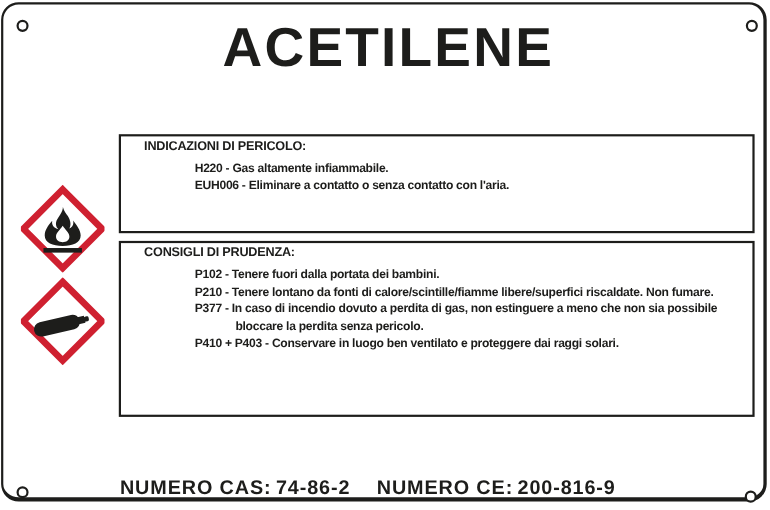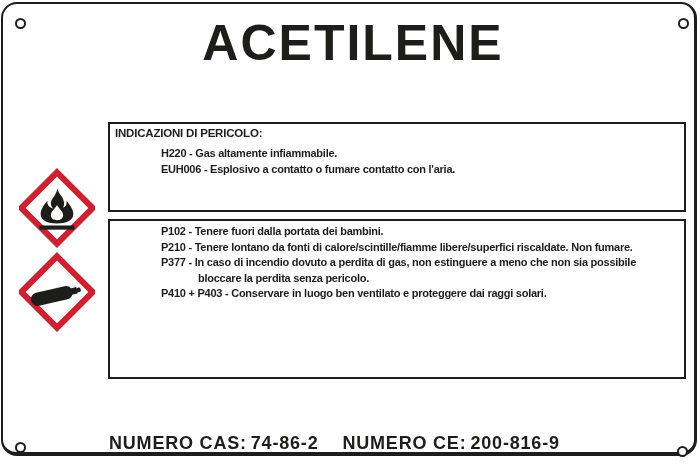--- a/index.html
+++ b/index.html
@@ -50,21 +50,21 @@
   }
   .pictogram.flame    { left: 16px; top: 164px; }
   .pictogram.cylinder { left: 16px; top: 248px; }
 
   .box {
     position: absolute;
     left: 105px;
     width: 578px;
     border: 2px solid #1d1d1b;
     background: #ffffff;
-    padding: 3px 5px 0 5px;
+    padding: 3px 5px 0 21px;
   }
   .box.hazard     { top: 118px; height: 90px; }
   .box.precaution { top: 215px; height: 160px; }
 
   .box-header {
     font-size: 11.5px;
     font-weight: 700;
     letter-spacing: -0.2px;
     margin-bottom: 7px;
     white-space: nowrap;
@@ -134,24 +134,25 @@
         <rect x="15" y="45" width="56" height="17.5" rx="8.75" fill="#1d1d1b"></rect>
         <rect x="69" y="49.5" width="8" height="8.5" fill="#1d1d1b"></rect>
         <rect x="76" y="50.8" width="6" height="6" rx="2" fill="#1d1d1b"></rect>
       </g>
     </svg>
   </div>
 
   <div class="box hazard">
     <div class="box-header">INDICAZIONI DI PERICOLO:</div>
     <div class="stmt">H220 - Gas altamente infiammabile.</div>
-    <div class="stmt">EUH006 - Esplosivo a contatto o fumare contatto con l'aria.</div>
+    <div class="stmt">EUH006 - Eliminare a contatto o senza contatto con l'aria.</div>
   </div>
 
   <div class="box precaution">
+    <div class="box-header">CONSIGLI DI PRUDENZA:</div>
     <div class="stmt">P102 - Tenere fuori dalla portata dei bambini.</div>
     <div class="stmt">P210 - Tenere lontano da fonti di calore/scintille/fiamme libere/superfici riscaldate. Non fumare.</div>
     <div class="stmt">P377 - In caso di incendio dovuto a perdita di gas, non estinguere a meno che non sia possibile bloccare la perdita senza pericolo.</div>
     <div class="stmt">P410 + P403 - Conservare in luogo ben ventilato e proteggere dai raggi solari.</div>
   </div>
 
   <div class="footer">
     <span>NUMERO CAS:</span>
     <span class="val">74-86-2</span>
     <span class="ce-lb">NUMERO CE:</span>

